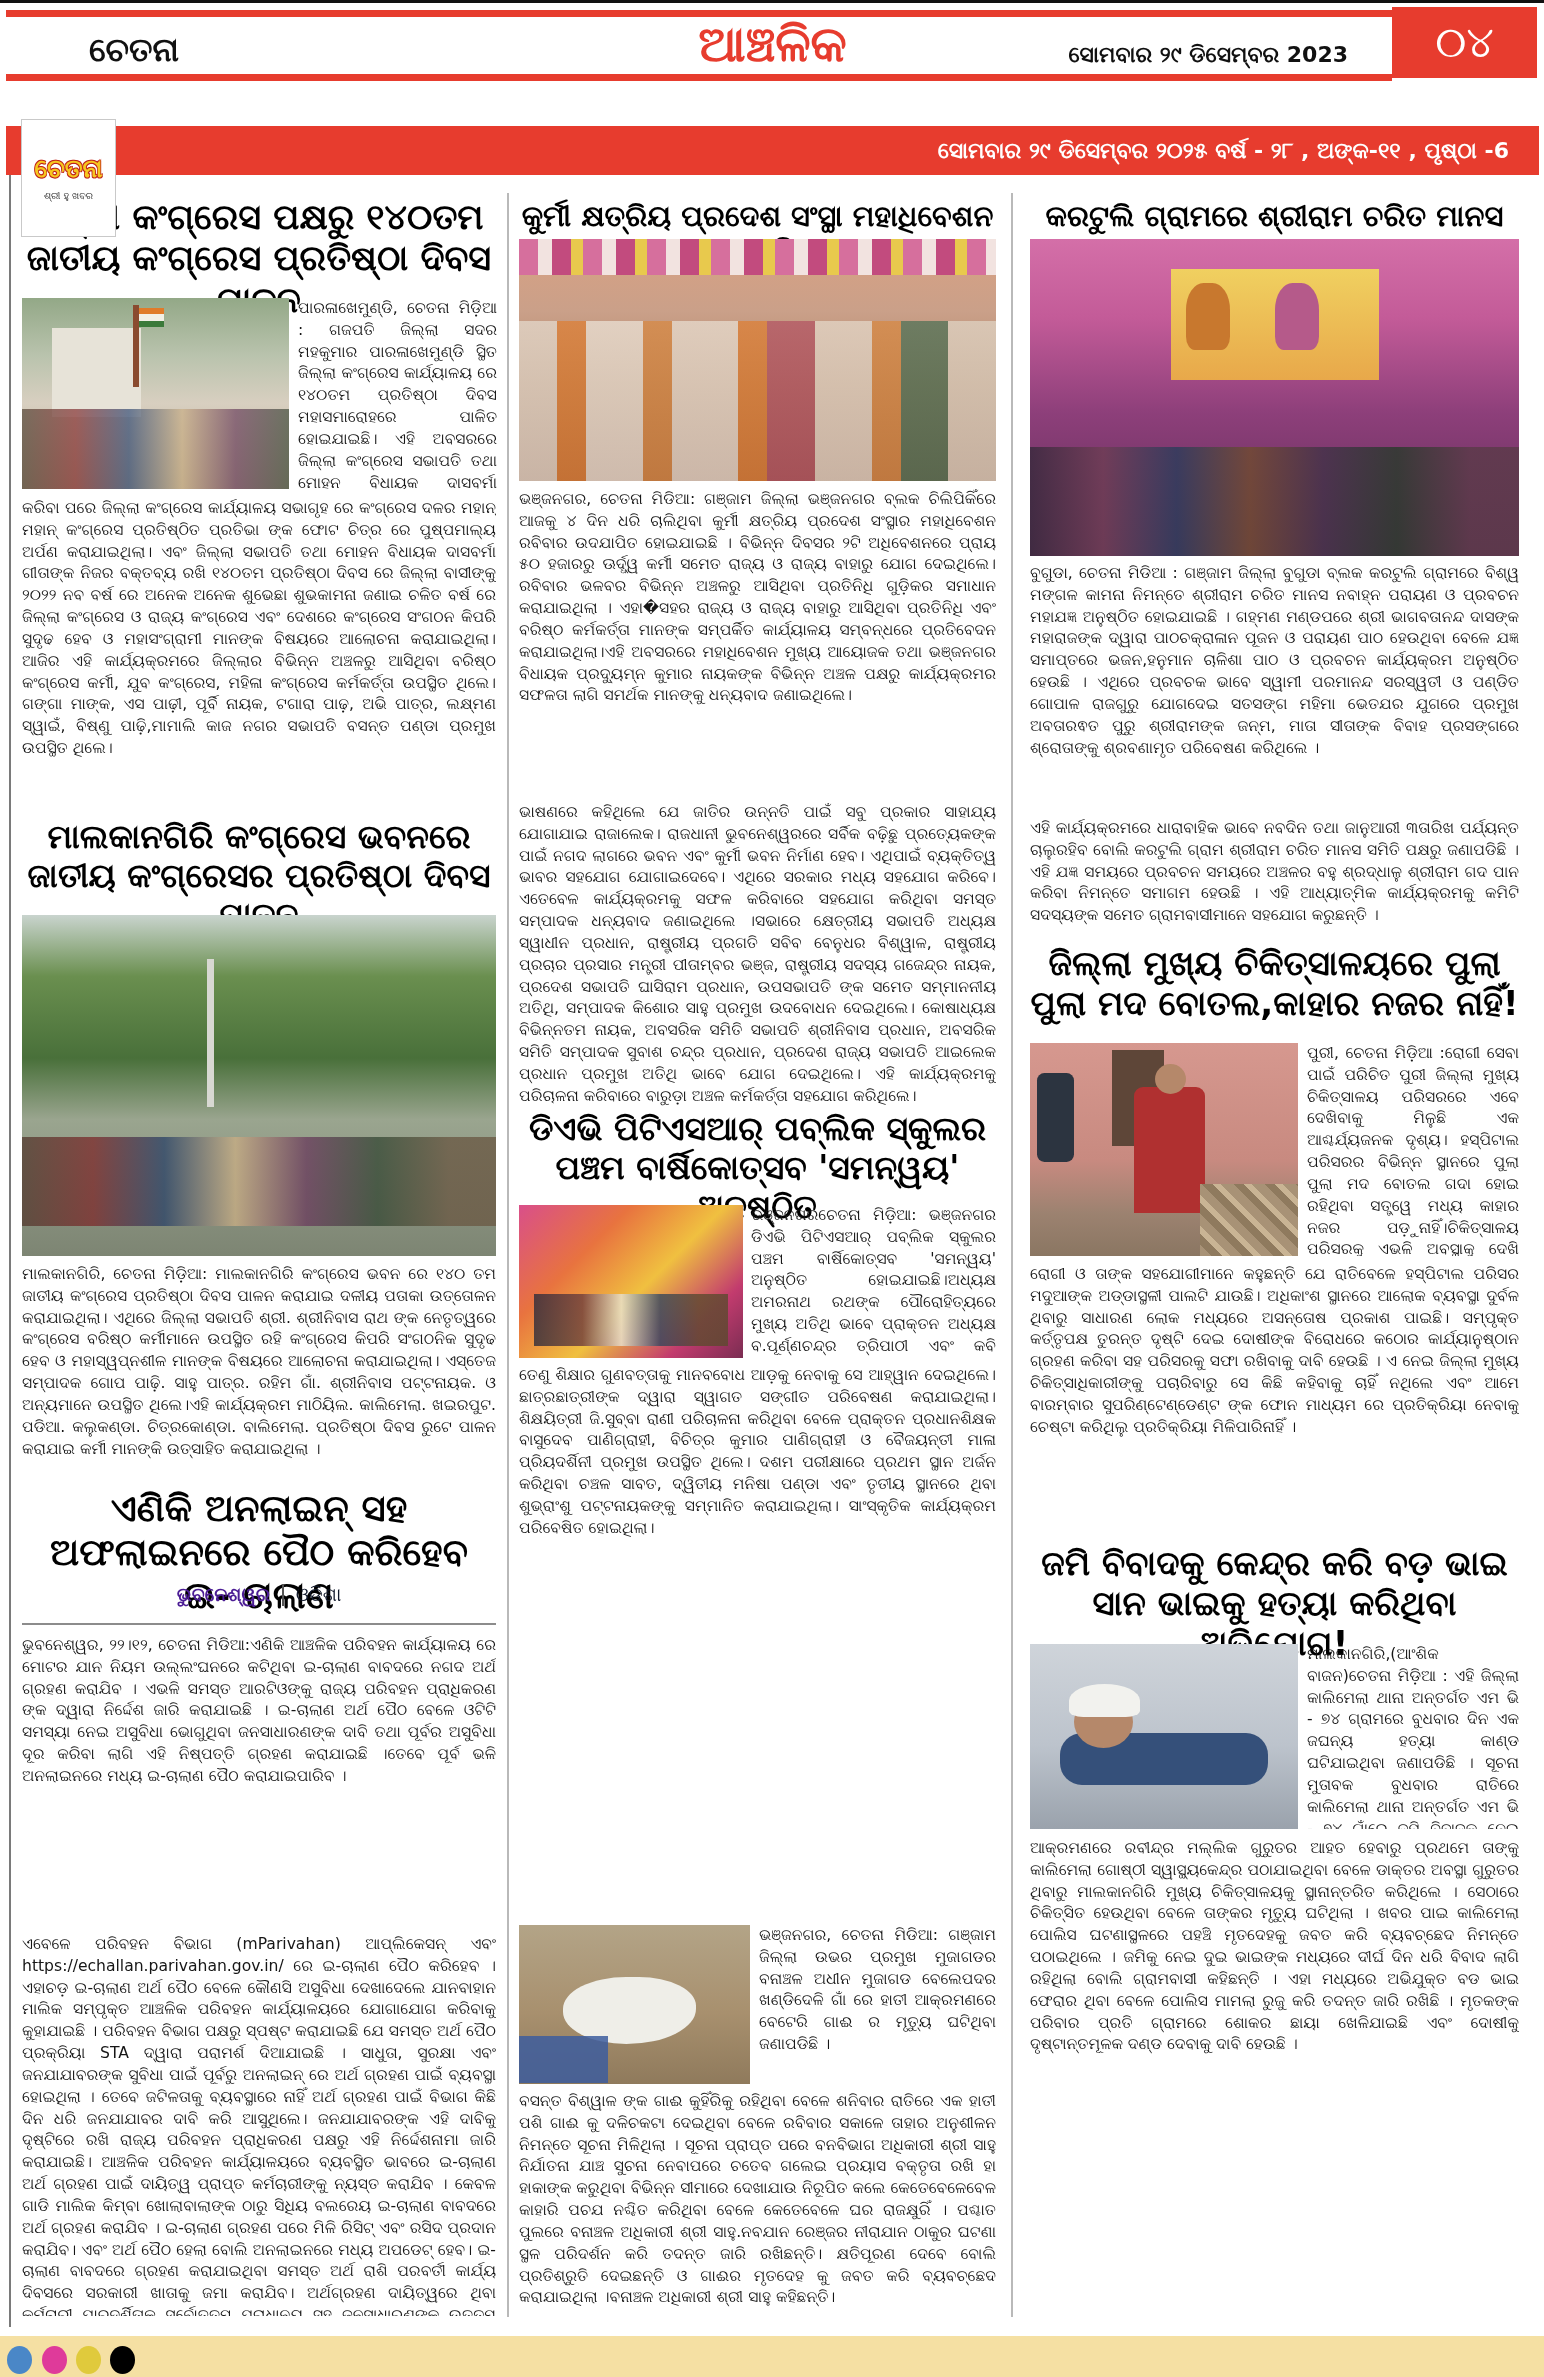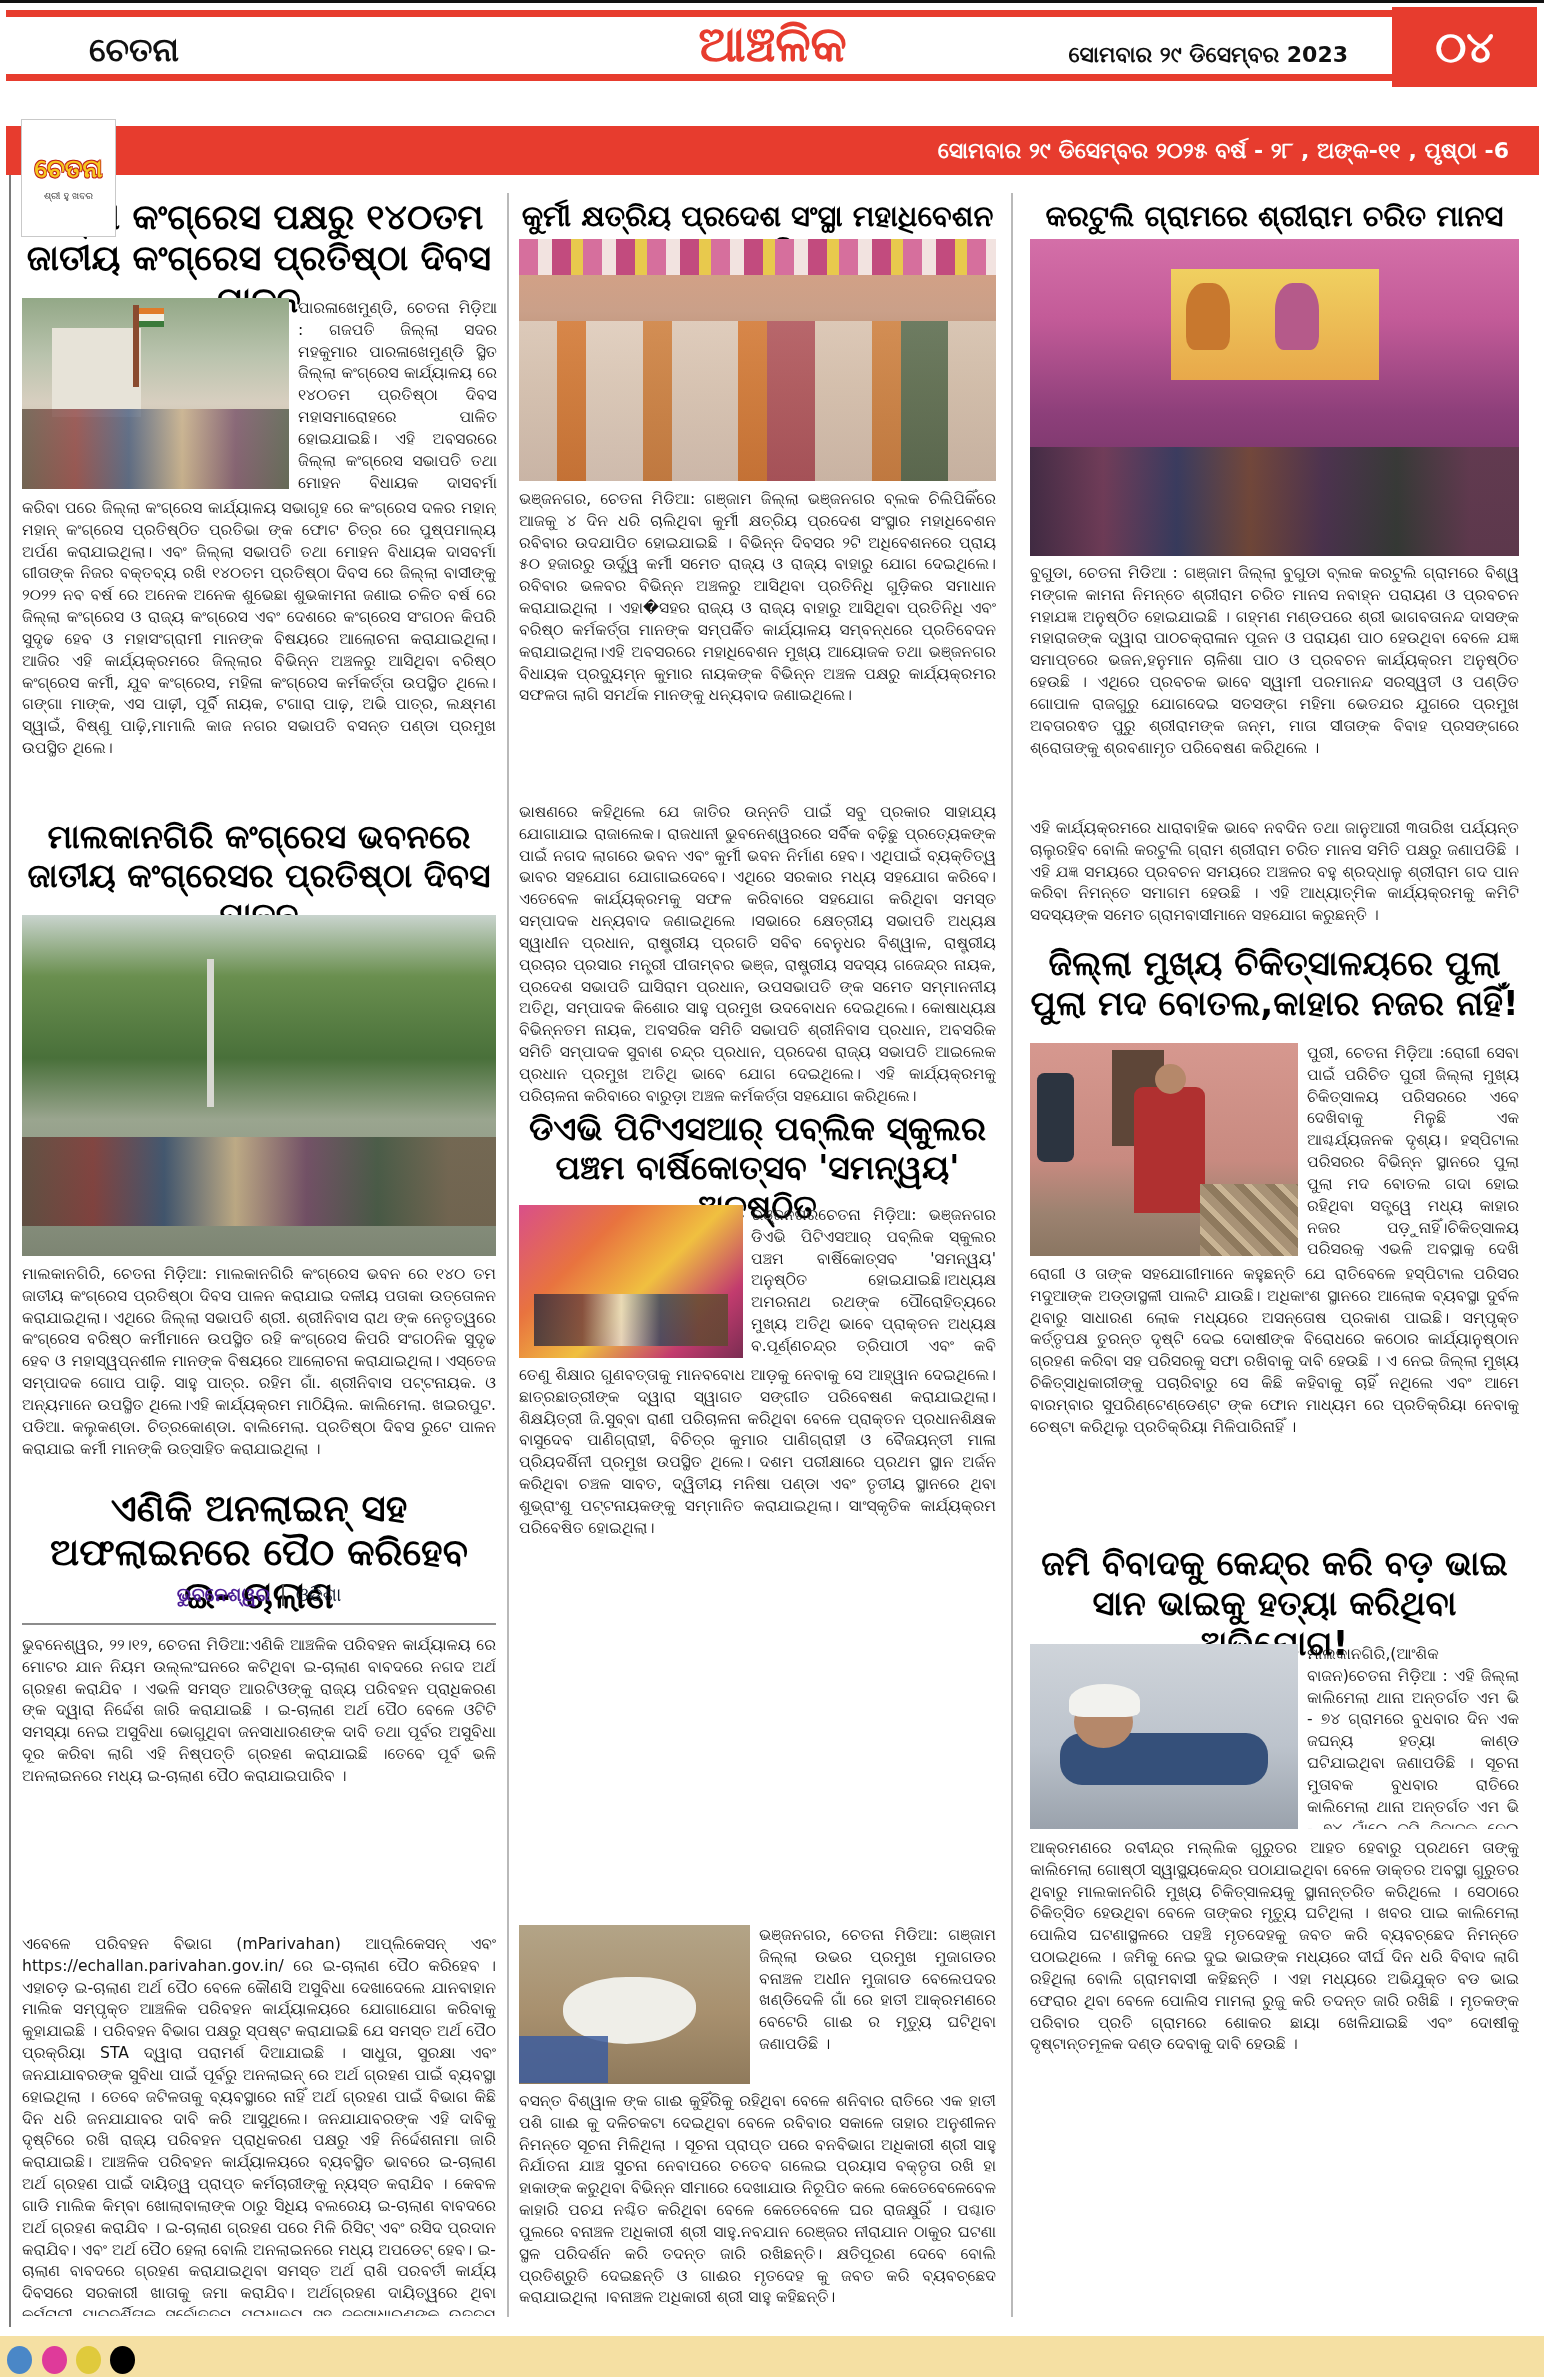--- a/index.html
+++ b/index.html
@@ -5,22 +5,22 @@
   html,body{margin:0;padding:0;background:#e9e9e9;}
   .page{position:relative;width:1544px;height:2377px;background:#ffffff;overflow:hidden;
         font-family:"DejaVu Sans","Liberation Sans",sans-serif;color:#111;}
   .abs{position:absolute;}
   
   .top-hairline{left:0;top:0;width:1544px;height:3px;background:#111;}
   .head-rule{background:#e73c2e;}
   .brand{left:89px;top:30px;width:222px;font-size:33px;font-weight:700;color:#111;}
   .section-title{left:476px;top:16.3px;width:593px;text-align:center;font-size:49px;font-weight:800;color:#e73c2e;}
   .head-date{left:926px;top:42px;width:422px;text-align:right;font-size:22px;font-weight:700;color:#111;}
-  .page-badge{left:1392px;top:7.4px;width:145px;height:80px;background:#e73c2e;color:#fff;
-              display:flex;align-items:center;justify-content:center;font-size:43px;font-weight:700;}
+  .page-badge{left:1392px;top:7.4px;width:145px;height:71px;background:#e73c2e;color:#fff;
+              display:flex;align-items:center;justify-content:center;font-size:43px;font-weight:400;}
   
   .banner{left:6px;top:126px;width:1533px;height:49px;background:#e73c2e;display:flex;align-items:center;justify-content:flex-end;}
   .banner-text{color:#fff;font-size:22px;font-weight:700;padding-right:30px;}
   .logo-box{left:21px;top:119px;width:93px;height:116px;background:#fff;border:0.7px solid #c9c9c9;
             display:flex;flex-direction:column;align-items:center;justify-content:center;z-index:3;}
   .logo-word{font-size:25px;font-weight:800;color:#f6c71f;text-shadow:0.7px 0.7px 0 #c0241a,-0.7px -0.7px 0 #c0241a,0.7px -0.7px 0 #c0241a,-0.7px 0.7px 0 #c0241a;}
   .logo-tag{font-size:9.6px;color:#222;margin-top:6px;}
   
   .vline{width:1.5px;background:#b9b9b9;}
   .left-edge{left:9px;top:175px;width:1.5px;height:2152px;background:#7a7a7a;}

